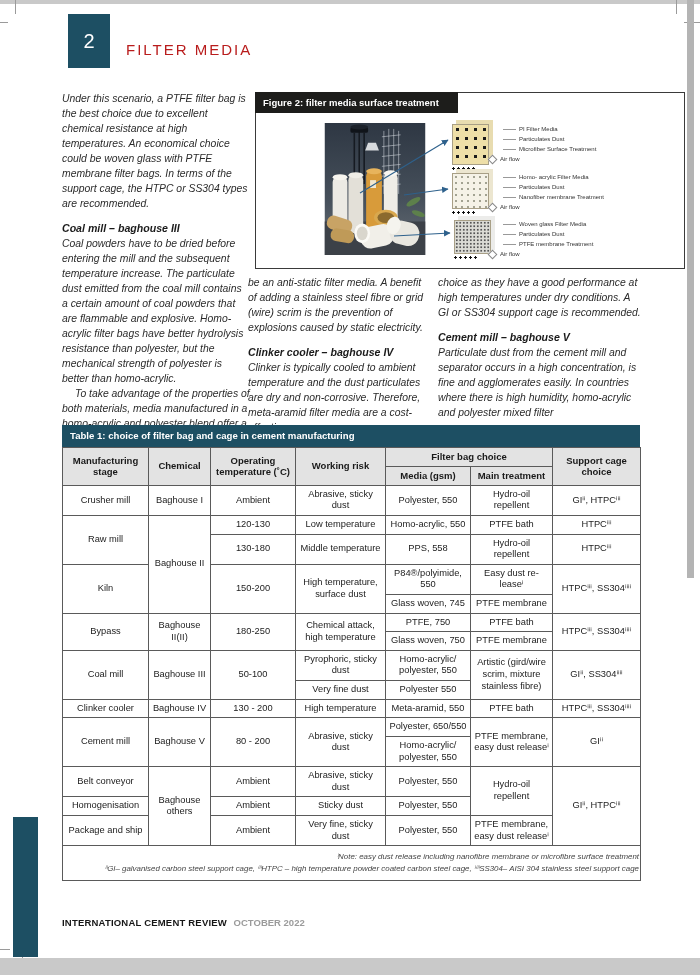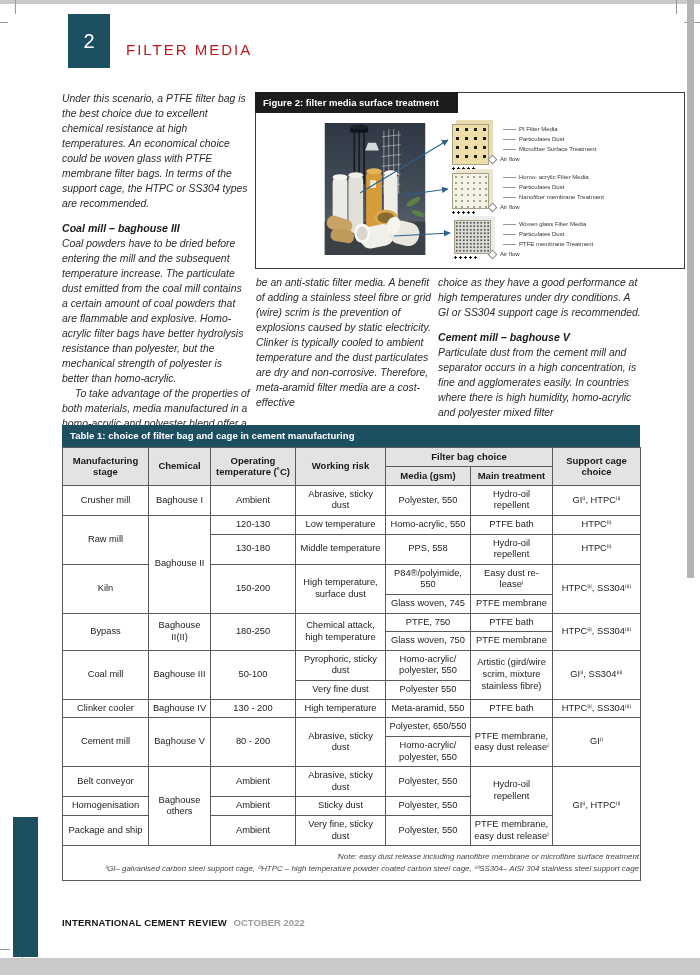--- a/index.html
+++ b/index.html
@@ -15,21 +15,21 @@
     display:flex; align-items:center; justify-content:center; font-size:20px; font-weight:400; }
   .section-title { position:absolute; left:126px; top:41px; color:#b91c1c; font-size:15px; letter-spacing:2px; font-weight:500; }
 
   .right-bar { position:absolute; left:687px; top:0; width:7px; height:578px; background:#b4b4b4; }
   .teal-tab { position:absolute; left:13px; top:817px; width:25px; height:140px; background:#1d4f63; }
   .bottom-strip { position:absolute; left:0; top:958px; width:700px; height:17px; background:#c9c9c9; }
 
   
   .col { position:absolute; font-size:10.4px; line-height:1.44; color:#2b2b2b;font-style:italic; }
   .col-1 { left:62px; top:92px; width:188px; }
-  .col-2 { left:256px; top:276px; width:180px; }
+  .col-2 { left:248px; top:276px; width:180px; }
   .col-3 { left:438px; top:276px; width:204px; }
   .col h3 { font-size:10.6px; font-weight:700; color:#1a1a1a; margin:9px 0 1px 0; }
   .col p.indent { text-indent:13px; }
 
   
   .figure { position:absolute; left:255px; top:92px; width:430px; height:177px; background:#fff; border:1px solid #3a3a3a; }
   .fig-caption { position:absolute; left:-1px; top:-1px; width:203px; height:21px; background:#1d1d1b; color:#fff;
     font-size:9.5px; font-weight:700; line-height:21px; padding-left:8px; }
   .photo { position:absolute; left:68px; top:30px; width:102px; height:132px; }
   .fig-overlay { position:absolute; left:0; top:0; width:428px; height:175px; }
@@ -89,20 +89,21 @@
   <div class="section-title">FILTER MEDIA</div>
 
   <div class="col col-1">
     <p>Under this scenario, a PTFE filter bag is the best choice due to excellent chemical resistance at high temperatures. An economical choice could be woven glass with PTFE membrane filter bags. In terms of the support cage, the HTPC or SS304 types are recommended.</p>
     <h3>Coal mill – baghouse III</h3>
     <p>Coal powders have to be dried before entering the mill and the subsequent temperature increase. The particulate dust emitted from the coal mill contains a certain amount of coal powders that are flammable and explosive. Homo-acrylic filter bags have better hydrolysis resistance than polyester, but the mechanical strength of polyester is better than homo-acrylic.</p>
     <p class="indent">To take advantage of the properties of both materials, media manufactured in a homo-acrylic and polyester blend offer a high filtration performance. The most important thing is that the filter bag must</p>
   </div>
   <div class="col col-2">
     <p>be an anti-static filter media. A benefit of adding a stainless steel fibre or grid (wire) scrim is the prevention of explosions caused by static electricity.</p>
+    <h3>Clinker cooler – baghouse IV</h3>
     <p>Clinker is typically cooled to ambient temperature and the dust particulates are dry and non-corrosive. Therefore, meta-aramid filter media are a cost-effective</p>
   </div>
   <div class="col col-3">
     <p>choice as they have a good performance at high temperatures under dry conditions. A GI or SS304 support cage is recommended.</p>
     <h3>Cement mill – baghouse V</h3>
     <p>Particulate dust from the cement mill and separator occurs in a high concentration, is fine and agglomerates easily. In countries where there is high humidity, homo-acrylic and polyester mixed filter</p>
   </div>
 
   <div class="figure">
     <div class="fig-caption">Figure 2: filter media surface treatment technology</div>

